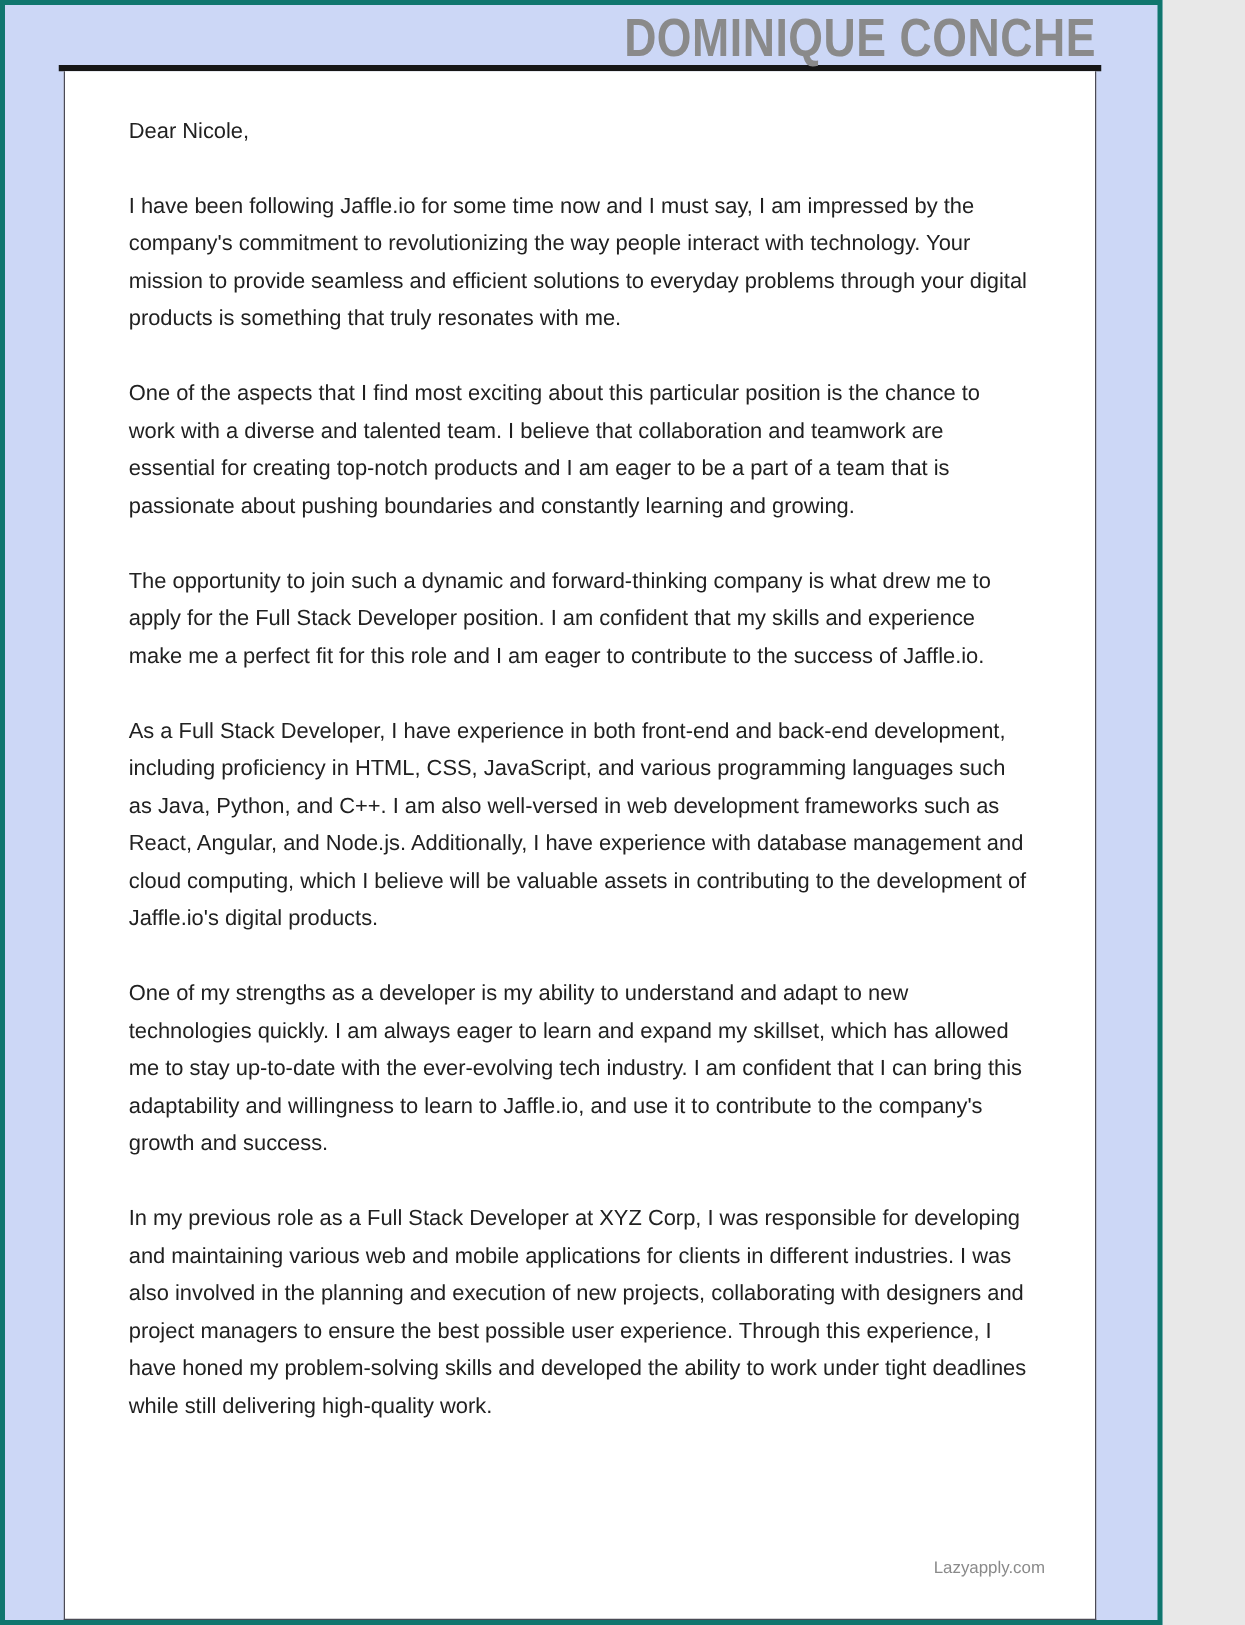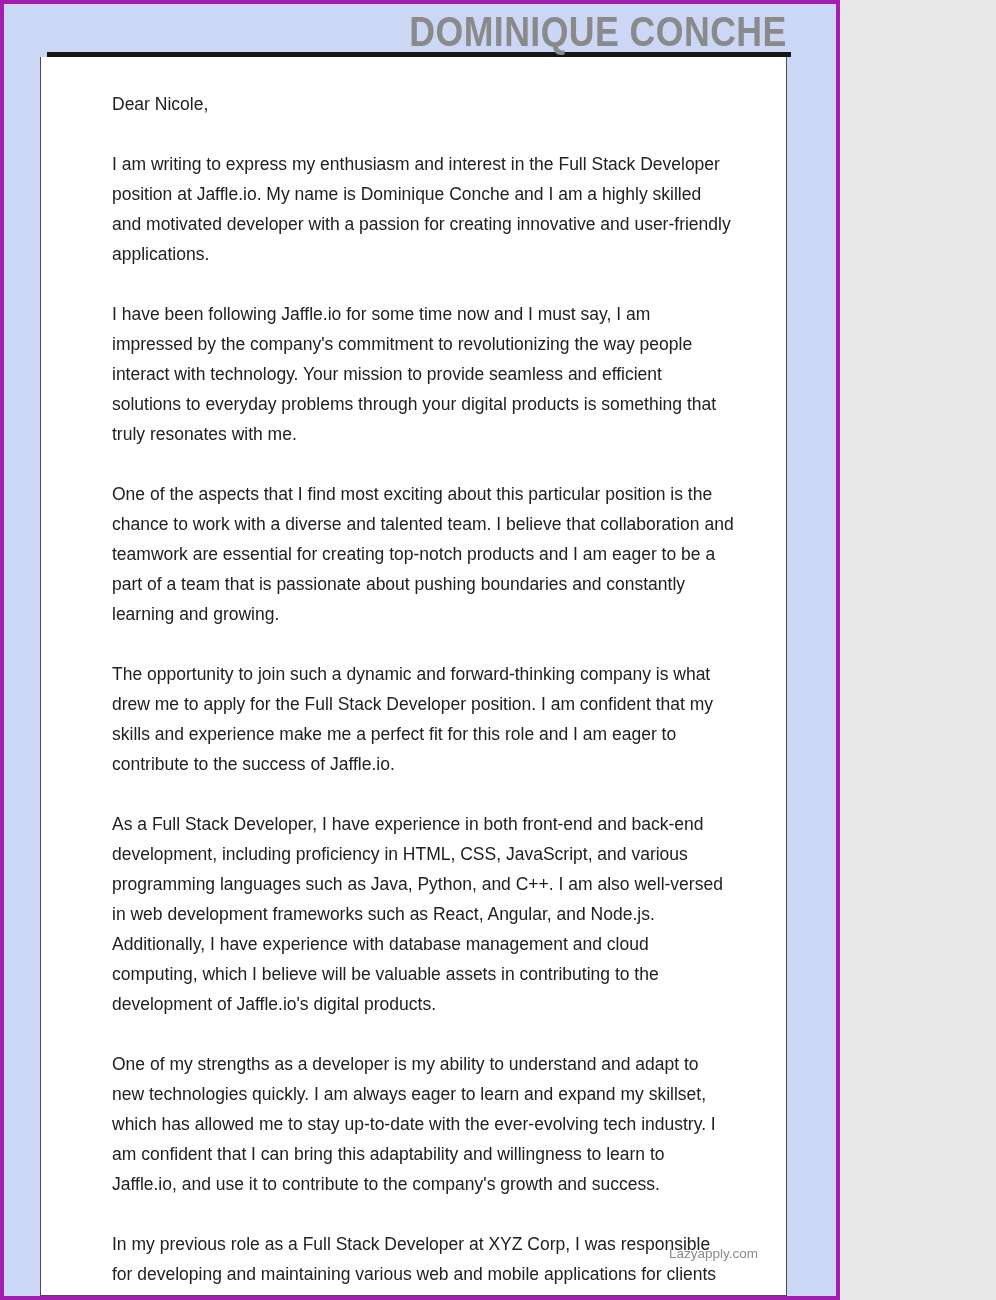--- a/index.html
+++ b/index.html
@@ -2,24 +2,24 @@
 <html style="--background: #ccd7f6; --rule: #161616; --header-text: #8a8a8a; --body-text: #212121;"><head>
 <meta charset="utf-8">
 <style>
   * { margin: 0; padding: 0; box-sizing: border-box; }
   body {
     font-family: "Liberation Sans", sans-serif;
     background: #e8e8e8;
   }
   .page {
     position: relative;
-    width: 840px;
+    width: 930px;
     height: 1300px;
     background: var(--background, #ccd7f6);
-    border: 4px solid #a21caf;
+    border: 4px solid #0f766e;
     overflow: hidden;
   }
   .header {
     height: 48px;
     display: flex;
     align-items: flex-end;
     justify-content: flex-end;
     padding-right: 49px;
   }
   .header-name {
@@ -32,58 +32,57 @@
     transform: scaleX(0.83);
     transform-origin: 100% 100%;
   }
   .rule {
     height: 5px;
     background: var(--rule, #161616);
     margin: 0 45px 0 43px;
   }
   .sheet {
     position: relative;
-    margin: 0 49px 0 36px;
+    margin: 0 49px 0 47px;
     height: 1239px;
     background: #ffffff;
     border: 1px solid #4a4a55;
     border-top: none;
-    padding: 32px 52px 20px 71px;
+    padding: 32px 52px 20px 51px;
     overflow: hidden;
   }
   .letter {
     font-size: 17.5px;
     line-height: 30px;
     color: var(--body-text, #212121);
   }
   .letter p { margin: 0 0 30px 0; }
   .watermark {
     position: absolute;
-    right: 28px;
+    right: 40px;
     bottom: 34px;
     font-size: 13.5px;
     color: var(--header-text, #8a8a8a);
     background: transparent;
   }
 </style>
 </head>
 <body>
 
 <div class="page">
 
   <header class="header">
     <div class="header-name">DOMINIQUE CONCHE</div>
   </header>
 
   <div class="rule"></div>
 
   <section class="sheet">
     <div class="letter">
       <p>Dear Nicole,</p>
-      <p>I am writing to express my enthusiasm and interest in the Full Stack Developer position at Jaffle.io. My name is Dominique Conche and I am a highly skilled and motivated developer with a passion for creating innovative and user-friendly applications.</p>
       <p>I have been following Jaffle.io for some time now and I must say, I am impressed by the company's commitment to revolutionizing the way people interact with technology. Your mission to provide seamless and efficient solutions to everyday problems through your digital products is something that truly resonates with me.</p>
       <p>One of the aspects that I find most exciting about this particular position is the chance to work with a diverse and talented team. I believe that collaboration and teamwork are essential for creating top-notch products and I am eager to be a part of a team that is passionate about pushing boundaries and constantly learning and growing.</p>
       <p>The opportunity to join such a dynamic and forward-thinking company is what drew me to apply for the Full Stack Developer position. I am confident that my skills and experience make me a perfect fit for this role and I am eager to contribute to the success of Jaffle.io.</p>
       <p>As a Full Stack Developer, I have experience in both front-end and back-end development, including proficiency in HTML, CSS, JavaScript, and various programming languages such as Java, Python, and C++. I am also well-versed in web development frameworks such as React, Angular, and Node.js. Additionally, I have experience with database management and cloud computing, which I believe will be valuable assets in contributing to the development of Jaffle.io's digital products.</p>
       <p>One of my strengths as a developer is my ability to understand and adapt to new technologies quickly. I am always eager to learn and expand my skillset, which has allowed me to stay up-to-date with the ever-evolving tech industry. I am confident that I can bring this adaptability and willingness to learn to Jaffle.io, and use it to contribute to the company's growth and success.</p>
       <p>In my previous role as a Full Stack Developer at XYZ Corp, I was responsible for developing and maintaining various web and mobile applications for clients in different industries. I was also involved in the planning and execution of new projects, collaborating with designers and project managers to ensure the best possible user experience. Through this experience, I have honed my problem-solving skills and developed the ability to work under tight deadlines while still delivering high-quality work.</p>
     </div>
 
     <div class="watermark">Lazyapply.com</div>
   </section>

